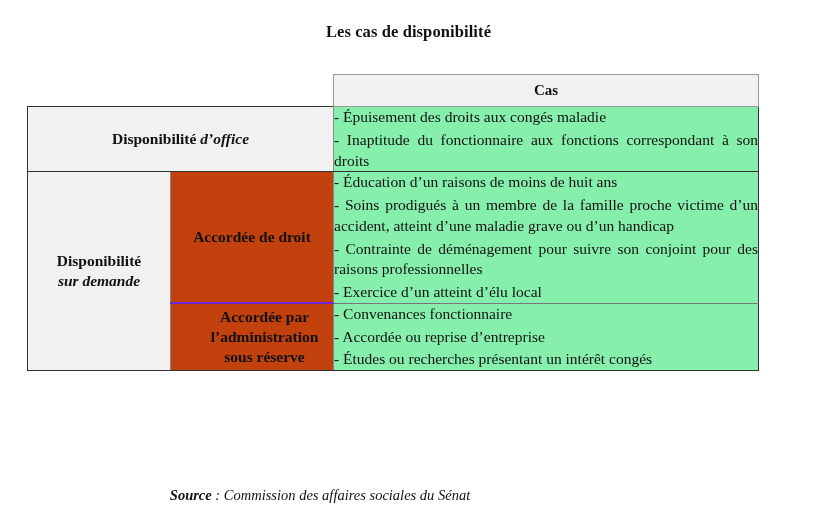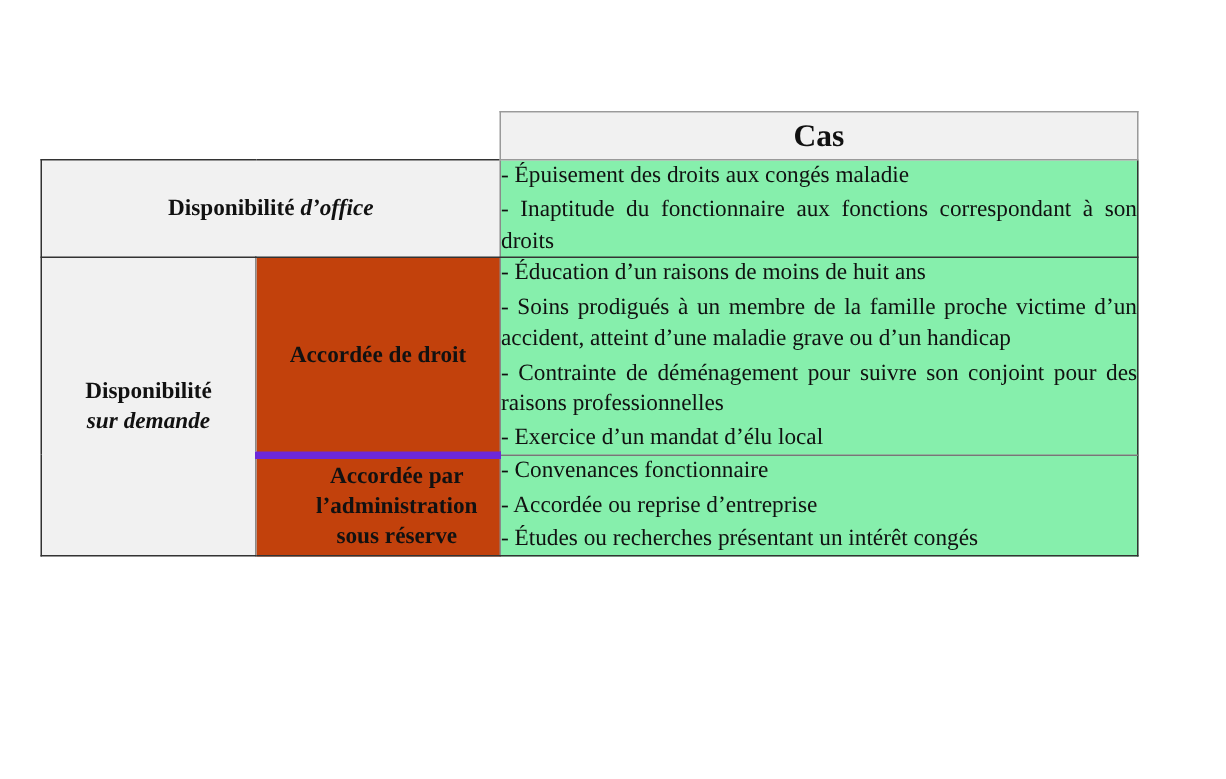--- a/index.html
+++ b/index.html
@@ -62,21 +62,21 @@
   
   .hdr-empty {
     border: none;
     background: #ffffff;
   }
   .hdr-cas {
     background: #f1f1f1;
     border: 1px solid #9a9a9a;
     text-align: center;
     font-weight: bold;
-    font-size: 21px;
+    font-size: 15px;
     height: 31px;
     line-height: 31px;
   }
 
   
   .grp-cell {
     background: #f1f1f1;
     text-align: center;
     font-weight: bold;
     font-size: 15.5px;
@@ -95,21 +95,21 @@
     text-align: center;
     font-weight: bold;
     font-size: 15.5px;
     line-height: 1.3;
     padding: 6px 10px;
     border-top: 1px solid #333333;
     border-bottom: 1px solid #333333;
     border-right: 1px solid #8a8a8a;
     border-left: none;
   }
-  .sub-cell.mid-top { border-top: 5px solid #6d28d9; padding-left: 25px; }
+  .sub-cell.mid-top { border-top: 2px solid #6d28d9; padding-left: 25px; }
   .sub-cell.mid-bottom { border-bottom: 1px solid #777777; }
 
   
   .cas-cell {
     background: #86efac;
     text-align: justify;
     text-align-last: left;
     font-size: 15.5px;
     line-height: 1.34;
     padding: 7px 11px 8px 9px;
@@ -142,20 +142,21 @@
   .source-note .src-label {
     font-weight: bold;
     font-style: italic;
   }
 </style>
 </head>
 <body>
 
 <div class="page">
 
+  <div class="doc-title">Les cas de disponibilité</div>
 
   <div class="table-wrap">
     <table class="cas-table">
       <colgroup>
         <col class="c1">
         <col class="c2">
         <col class="c3">
       </colgroup>
       <tbody>
 
@@ -178,31 +179,34 @@
         <tr>
           <td class="grp-cell" rowspan="2">
             <span>Disponibilité</span><br>
             <span class="ital">sur demande</span>
           </td>
           <td class="sub-cell mid-bottom">Accordée de droit</td>
           <td class="cas-cell mid-bottom">
             <p>- Éducation d’un raisons de moins de huit ans</p>
             <p>- Soins prodigués à un membre de la famille proche victime d’un accident, atteint d’une maladie grave ou d’un handicap</p>
             <p>- Contrainte de déménagement pour suivre son conjoint pour des raisons professionnelles</p>
-            <p>- Exercice d’un mandat d’élu local</p>
+            <p>- Exercice d’un atteint d’élu local</p>
           </td>
         </tr>
 
         <tr>
           <td class="sub-cell mid-top">Accordée par l’administration sous réserve</td>
           <td class="cas-cell mid-top">
             <p>- Convenances fonctionnaire</p>
             <p>- Accordée ou reprise d’entreprise</p>
             <p>- Études ou recherches présentant un intérêt congés</p>
           </td>
         </tr>
 
       </tbody>
     </table>
   </div>
 
+  <div class="source-note">
+    <span class="src-label">Source</span><span> : Commission des affaires sociales du Sénat</span>
+  </div>
 
 </div>
 
 </body></html>

